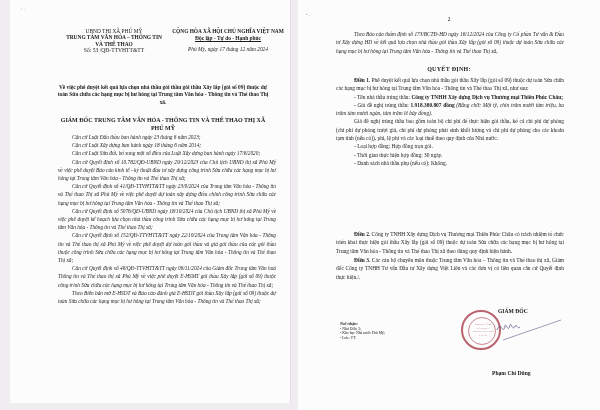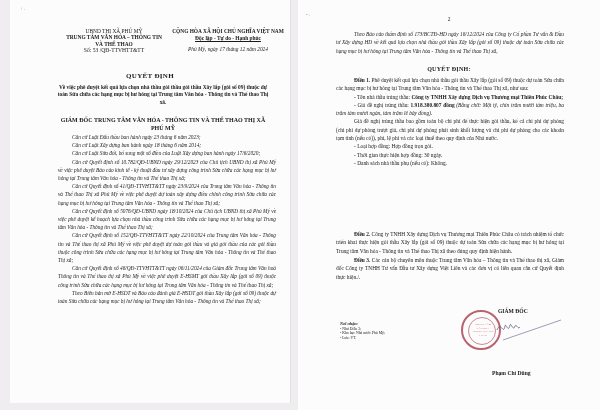--- a/index.html
+++ b/index.html
@@ -72,21 +72,20 @@
     <div class="org">VÀ THỂ THAO</div>
     <div class="num">Số: 53 /QĐ-TTVHTT&amp;TT</div>
   </div>
 
   <div class="hdr-right">
     <div class="nation">CỘNG HÒA XÃ HỘI CHỦ NGHĨA VIỆT NAM</div>
     <div class="motto">Độc lập - Tự do - Hạnh phúc</div>
     <span class="date">Phú Mỹ, ngày 17 tháng 12 năm 2024</span>
   </div>
 
-  <div class="title" id="p1-title">QUYẾT ĐỊNH</div>
   <div class="subject">Về việc phê duyệt kết quả lựa chọn nhà thầu gói thầu gói thầu Xây lắp (gói số 09) thuộc dự toán Sửa chữa các hạng mục bị hư hỏng tại Trung tâm Văn hóa - Thông tin và Thể thao Thị xã.</div>
   <div class="director">GIÁM ĐỐC TRUNG TÂM VĂN HÓA - THÔNG TIN VÀ THỂ THAO THỊ XÃ PHÚ MỸ</div>
 
   <div class="body-text" id="p1-body">
     <p class="para">Căn cứ Luật Đấu thầu ban hành ngày 23 tháng 6 năm 2023;</p>
     <p class="para">Căn cứ Luật Xây dựng ban hành ngày 18 tháng 6 năm 2014;</p>
     <p class="para">Căn cứ Luật Sửa đổi, bổ sung một số điều của Luật Xây dựng ban hành ngày 17/6/2020;</p>
     <p class="para">Căn cứ Quyết định số 10.782/QĐ-UBND ngày 29/12/2023 của Chủ tịch UBND thị xã Phú Mỹ về việc phê duyệt Báo cáo kinh tế - kỹ thuật đầu tư xây dựng công trình Sửa chữa các hạng mục bị hư hỏng tại Trung tâm Văn hóa - Thông tin và Thể thao Thị xã;</p>
     <p class="para">Căn cứ Quyết định số 41/QĐ-TTVHTT&amp;TT ngày 23/9/2024 của Trung tâm Văn hóa - Thông tin và Thể thao Thị xã Phú Mỹ về việc phê duyệt dự toán xây dựng điều chỉnh công trình Sửa chữa các hạng mục bị hư hỏng tại Trung tâm Văn hóa - Thông tin và Thể thao Thị xã;</p>
     <p class="para">Căn cứ Quyết định số 5076/QĐ-UBND ngày 18/10/2024 của Chủ tịch UBND thị xã Phú Mỹ về việc phê duyệt kế hoạch lựa chọn nhà thầu công trình Sửa chữa các hạng mục bị hư hỏng tại Trung tâm Văn hóa - Thông tin và Thể thao Thị xã;</p>

